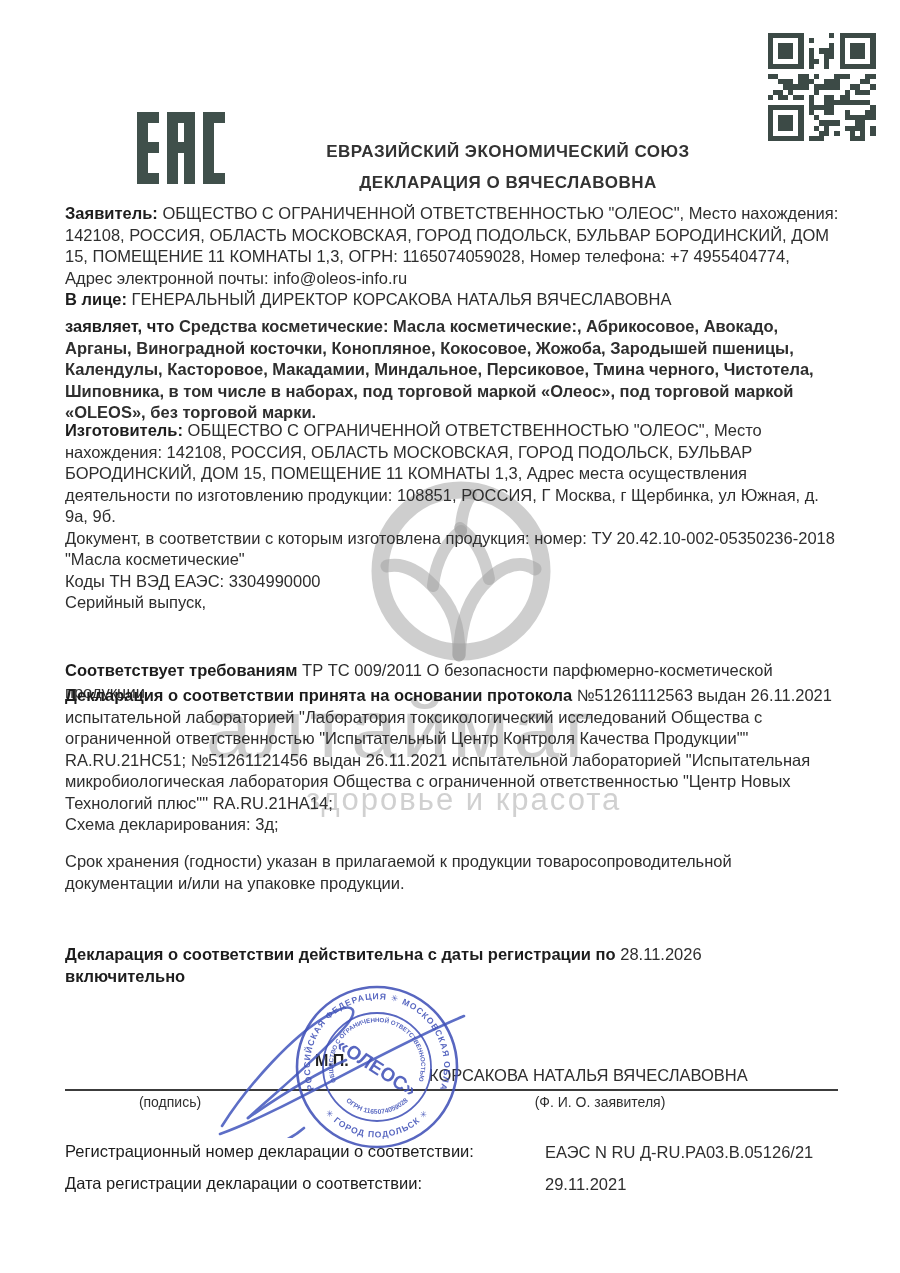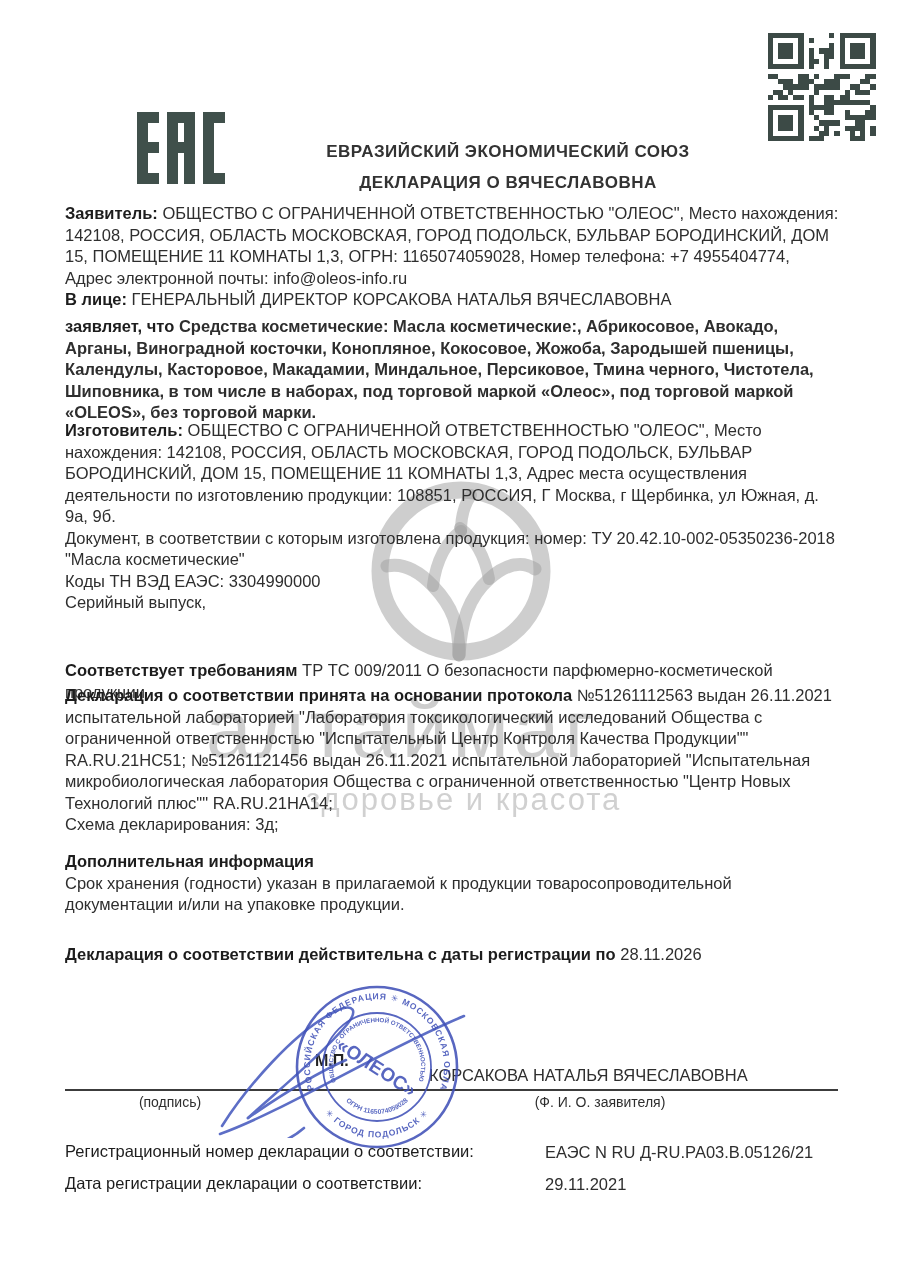--- a/index.html
+++ b/index.html
@@ -318,26 +318,26 @@
   <div class="abs z1 col body-text" style="top:644px;margin-top:16px;">
     <p><b>Соответствует требованиям</b><span>  ТР ТС 009/2011 О безопасности парфюмерно-косметической продукции</span></p>
   </div>
 
   <div class="abs z1 col body-text" style="top:685px;">
     <p><b>Декларация о соответствии принята на основании протокола</b><span> №51261112563 выдан 26.11.2021  испытательной лабораторией "Лаборатория токсикологический исследований Общества с ограниченной ответственностью "Испытательный Центр Контроля Качества Продукции"" RA.RU.21НС51; №51261121456 выдан 26.11.2021  испытательной лабораторией "Испытательная микробиологическая лаборатория Общества с ограниченной ответственностью "Центр Новых Технологий плюс"" RA.RU.21НА14;</span></p>
     <p>Схема декларирования: 3д;</p>
   </div>
 
   <div class="abs z1 col body-text" style="top:851px;">
-    <p><b>Дополнительная информация</b></p>
     <p>Срок хранения (годности) указан в прилагаемой к продукции товаросопроводительной документации и/или на упаковке продукции.</p>
   </div>
 
   <div class="abs z1 col body-text" style="top:944px;">
     <p><b>Декларация о соответствии действительна с даты регистрации по</b><span> 28.11.2026</span></p>
+    <p><b>включительно</b></p>
   </div>
 
   <div class="abs z1 sig-line" style="left:65px;top:1089px;width:773px;"></div>
   <div class="abs z1 caption" style="left:110px;top:1094px;width:120px;">(подпись)</div>
   <div class="abs z1 caption" style="left:455px;top:1094px;width:290px;">(Ф. И. О. заявителя)</div>
   <div class="abs z1 mp" style="left:315px;top:1052px;">М.П.</div>
   <div class="abs z1 name-line" style="left:385px;top:1066px;">КОРСАКОВА НАТАЛЬЯ ВЯЧЕСЛАВОВНА</div>
 
   <div class="abs z2" style="left:212px;top:988px;opacity:.9;">
     <svg width="260" height="150" viewBox="0 0 260 150" fill="none" stroke="#4c5fc0" stroke-width="2.6" stroke-linecap="round">

